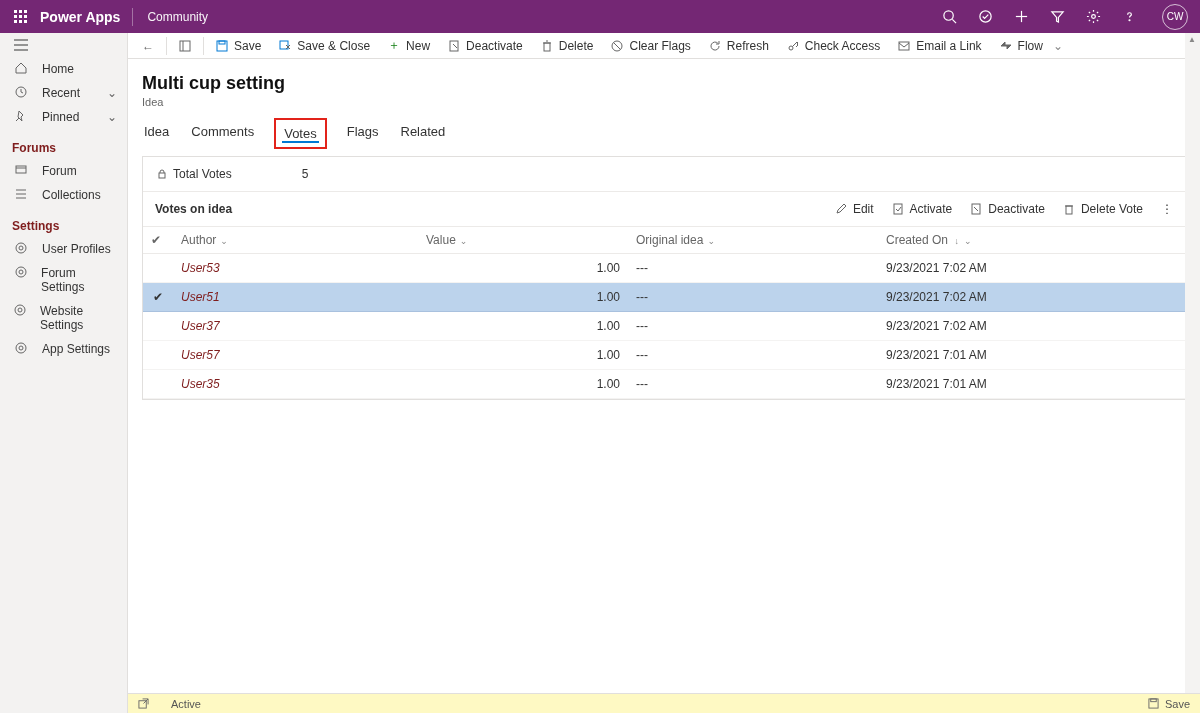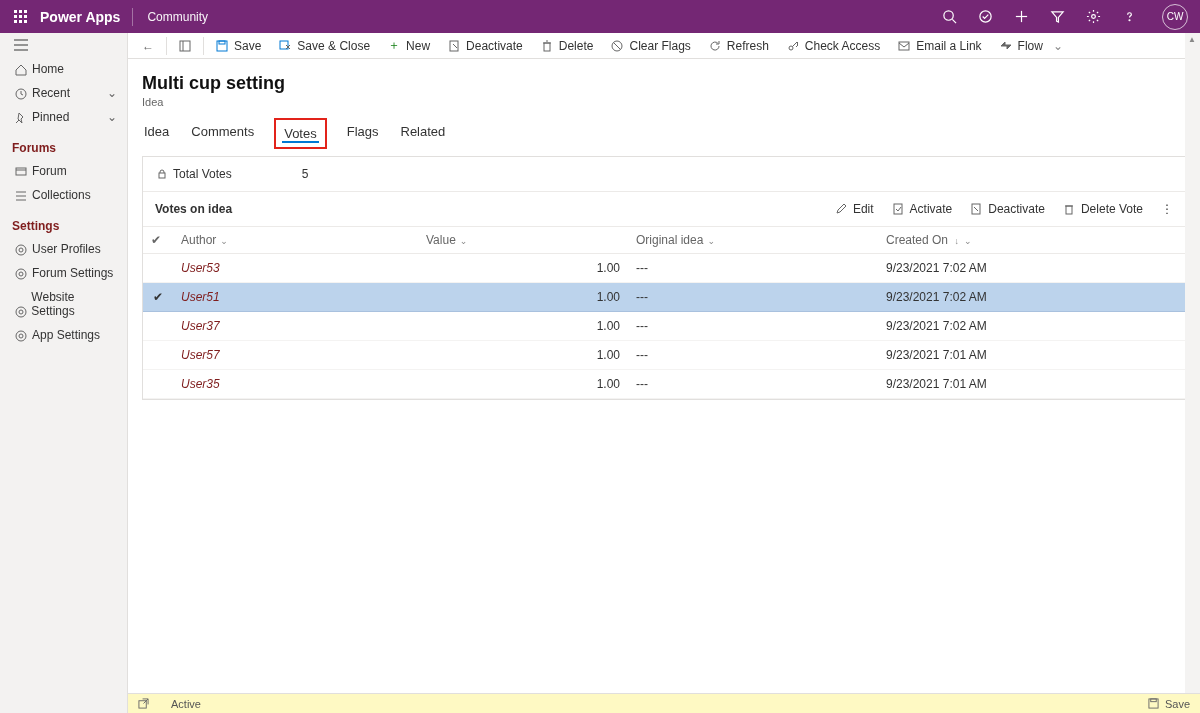--- a/index.html
+++ b/index.html
@@ -14,21 +14,21 @@
   .brand-sep { width:1px; height:18px; background:rgba(255,255,255,0.35); }
   .crumb { font-size:12px; padding:0 14px; opacity:.95; }
   .top-right { margin-left:auto; display:flex; align-items:center; gap:6px; padding-right:8px; }
   .top-icn { width:30px; height:30px; display:flex; align-items:center; justify-content:center; cursor:pointer; }
   .avatar { width:26px; height:26px; border:1px solid rgba(255,255,255,.7); border-radius:50%; display:flex; align-items:center; justify-content:center; font-size:10px;margin-left:12px; }
 
   .shell { display:flex; height:calc(713px - 33px); }
 
   .leftnav { width:128px; background:#f3f2f1; border-right:1px solid #e1dfdd; display:flex; flex-direction:column; padding-top:6px; }
   .leftnav .ham { padding:0 10px 6px 14px; color:#555; }
-  .nav-item { display:flex; align-items:flex-end; gap:4px; padding:5px 10px 5px 14px; color:#333; cursor:pointer; }
+  .nav-item { display:flex; align-items:flex-start; gap:14px; padding:5px 10px 5px 14px; color:#333; cursor:pointer; }
   .nav-item .cicon { width:14px; display:flex; justify-content:center; color:#666; }
   .nav-item .chev { margin-left:auto; color:#666; }
   .nav-section { font-weight:600; font-size:12px; padding:12px 10px 4px 12px; color:#7f1d1d; }
 
   .main { flex:1; display:flex; flex-direction:column; background:#fff; }
 
   .cmdbar { height:26px; border-bottom:1px solid #e1dfdd; display:flex; align-items:center; gap:2px; padding:0 6px; font-size:12px; color:#333; }
   .cmdbar .iconbtn { display:flex; align-items:center; gap:6px; padding:3px 8px; cursor:pointer; }
   .cmdbar .sep { width:1px; height:18px; background:#e1dfdd; margin:0 2px; }
   .iconbtn .ic { color:#666; }

